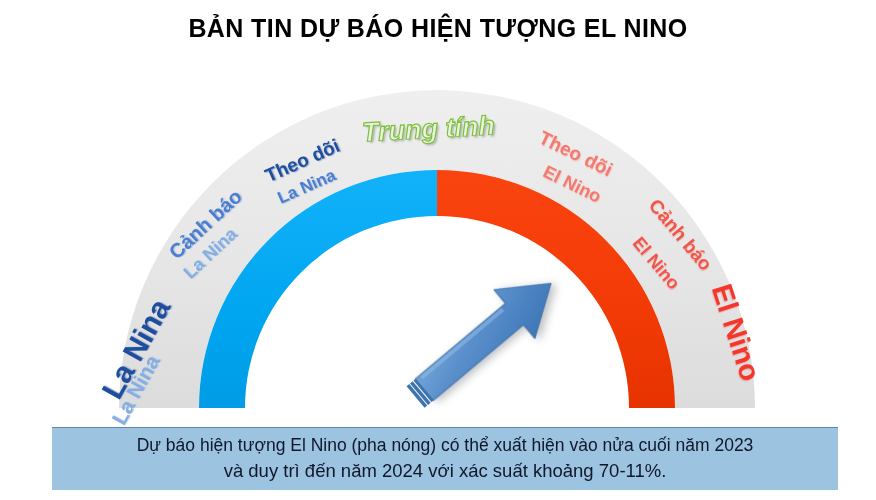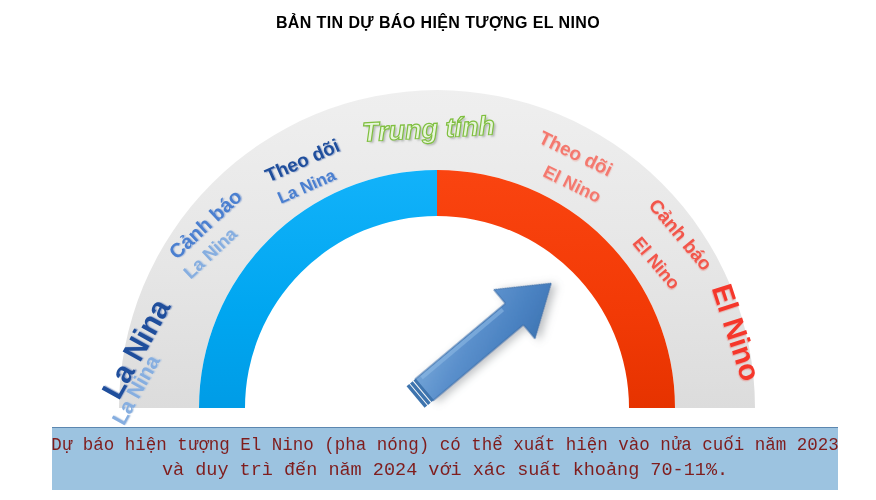--- a/index.html
+++ b/index.html
@@ -6,21 +6,21 @@
   body{
     width:876px;height:500px;background:#ffffff;overflow:hidden;position:relative;
     font-family:"Liberation Sans","DejaVu Sans",sans-serif;
   }
   #stage{position:absolute;inset:0;width:876px;height:500px;}
 
   
   .title{
     position:absolute;top:14px;left:0;width:876px;text-align:center;
     font-family:"Liberation Sans","DejaVu Sans",sans-serif;
-    font-weight:bold;font-size:16px;letter-spacing:.4px;color:#000;
+    font-weight:bold;font-size:25px;letter-spacing:.4px;color:#000;
     white-space:nowrap;
   }
 
   
   .gauge-wrap{position:absolute;left:0;top:60px;width:876px;height:360px;}
   .gauge-svg{position:absolute;left:0;top:0;}
 
   
   .labels{position:absolute;left:0;top:0;width:876px;height:500px;pointer-events:none;}
 
@@ -62,22 +62,22 @@
   #lbl-elnino        {left:686px; top:316px; font-size:29px; transform:rotate(72deg);}
 
   
   .caption{
     position:absolute;left:52px;top:427px;width:786px;height:63px;
     background:#9CC3E0;border-top:1px solid #5C87B0;
     display:flex;flex-direction:column;align-items:center;justify-content:center;
     box-sizing:border-box;
   }
   .caption .line{
-    color:#7f1d1d;font-size:17.5px;line-height:1.42;white-space:nowrap;
-    font-family:Liberation Mono, monospace;
+    color:#0f172a;font-size:17.5px;line-height:1.42;white-space:nowrap;
+    font-family:Liberation Sans, sans-serif;
   }
   .caption .line2{font-size:18.5px;}
 </style>
 </head>
 <body>
 
 <div id="stage">
 
   <div class="title">BẢN TIN DỰ BÁO HIỆN TƯỢNG EL NINO</div>
 

